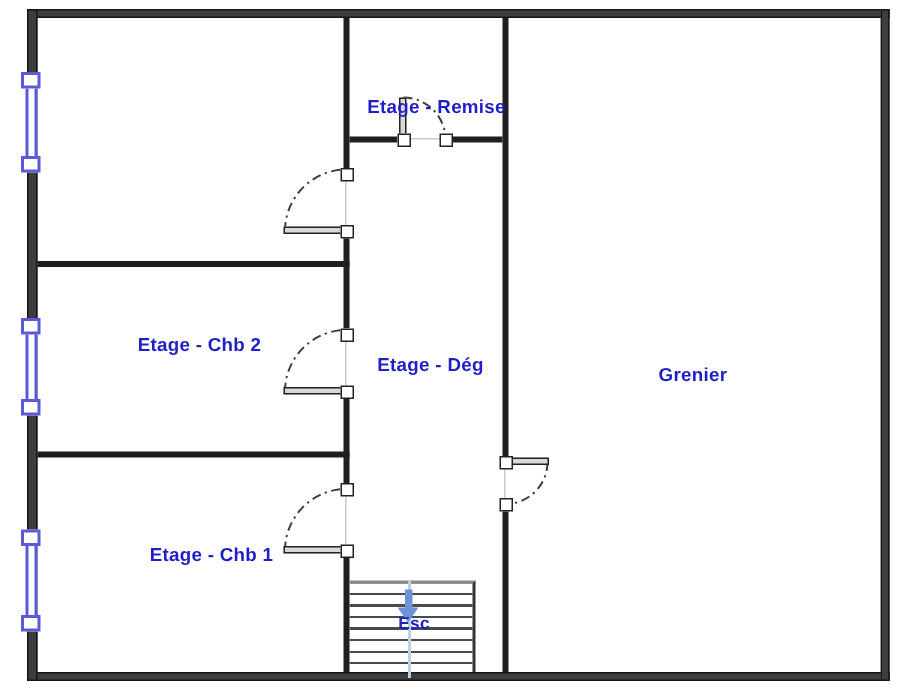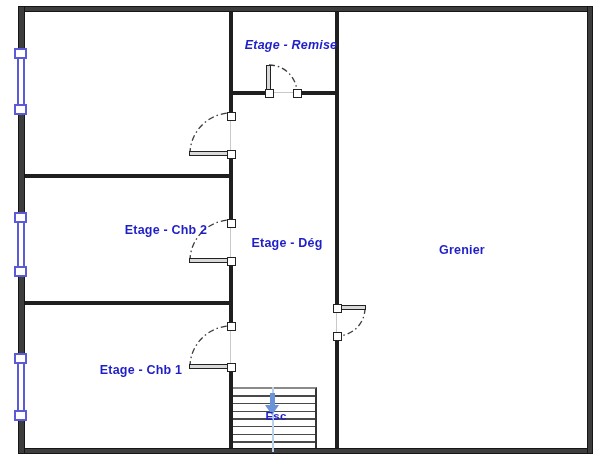--- a/index.html
+++ b/index.html
@@ -86,20 +86,20 @@
 
   <div class="win-glass" style="left:17px;top:358px;height:57px;"></div>
   <div class="win-sq" style="left:14px;top:353px;"></div>
   <div class="win-sq" style="left:14px;top:410px;"></div>
 
   <div class="stairs"></div>
   <div class="stairs-center"></div>
   <div class="esc-stem"></div>
   <div class="esc-head"></div>
 
-  <div class="room-label" style="left:291px;top:45px;font-style:italic;">Etage - Remise</div>
-  <div class="room-label" style="left:133px;top:230px;margin-left:33px;">Etage - Chb 2</div>
+  <div class="room-label" style="left:291px;top:71px;">Etage - Remise</div>
+  <div class="room-label" style="left:133px;top:230px;">Etage - Chb 2</div>
   <div class="room-label" style="left:287px;top:243px;">Etage - Dég</div>
   <div class="room-label" style="left:462px;top:250px;">Grenier</div>
   <div class="room-label" style="left:141px;top:370px;">Etage - Chb 1</div>
   <div class="room-label esc-label" style="left:276px;top:416px;">Esc</div>
 
 </div>
 
 </body></html>

